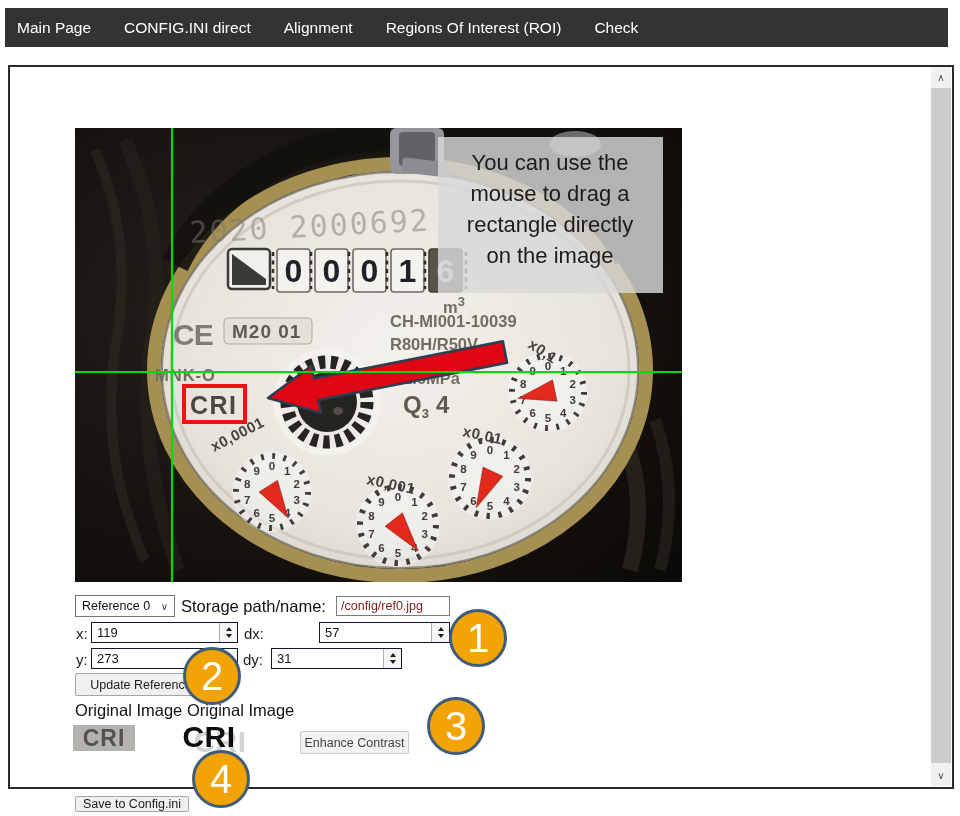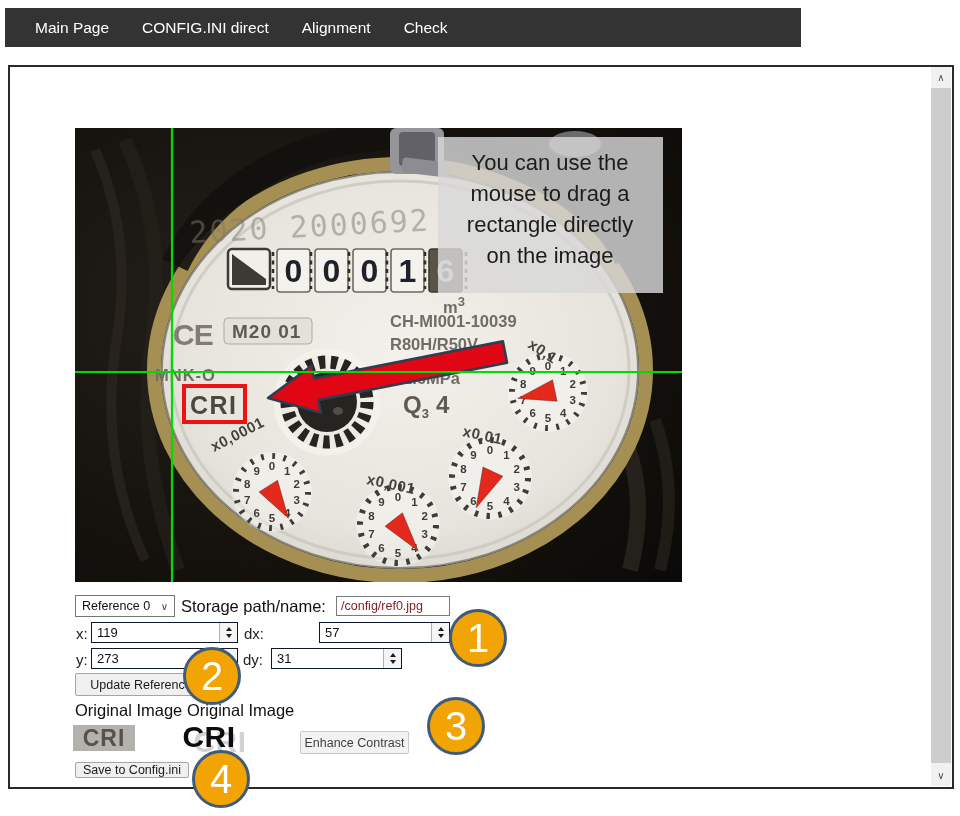--- a/index.html
+++ b/index.html
@@ -1,21 +1,21 @@
 <!DOCTYPE html>
 <html><head>
 <meta charset="utf-8">
 <style>
   html,body{margin:0;padding:0;background:#fff;}
   #app{position:relative;width:960px;height:816px;background:#fff;overflow:hidden;
        font-family:"Liberation Sans",sans-serif;}
 
   
-  .topnav{position:absolute;left:5px;top:8px;width:796px;height:39px;background:#333333;
-          display:flex;align-items:center;padding-left:30px;column-gap:33px;box-sizing:border-box;}
+  .topnav{position:absolute;left:5px;top:8px;width:943px;height:39px;background:#333333;
+          display:flex;align-items:center;padding-left:12px;column-gap:33px;box-sizing:border-box;}
   .topnav a{color:#ffffff;font-size:15.5px;text-decoration:none;white-space:nowrap;cursor:pointer;}
 
   
   .panel{position:absolute;left:8px;top:65px;width:946px;height:724px;border:2px solid #2a2a2a;
          box-sizing:border-box;background:#fff;}
 
   .heading{position:absolute;left:42px;top:87px;font-size:17px;font-weight:bold;color:#111;}
 
   
   #meter{position:absolute;left:75px;top:128px;width:607px;height:454px;display:block;}
@@ -78,20 +78,21 @@
 </style>
 </head>
 <body>
 
 <div id="app">
 
   <div class="topnav">
     <a>Main Page</a>
     <a>CONFIG.INI direct</a>
     <a>Alignment</a>
+    <a>Regions Of Interest (ROI)</a>
     <a>Check</a>
   </div>
 
   <div class="panel"></div>
 
 
   <svg id="meter" viewBox="75 128 607 454" xmlns="http://www.w3.org/2000/svg">
     <defs>
       <radialGradient id="faceGrad" cx="50%" cy="45%" r="65%">
         <stop offset="0%" stop-color="#f3f1eb"></stop>
@@ -296,21 +297,21 @@
 
   <button class="btn" style="left:75px;top:673px;width:132px;height:23px;">Update Reference</button>
 
   <div class="lbl" style="left:75px;top:701px;">Original Image</div>
   <div class="lbl" style="left:187px;top:701px;">Original Image</div>
 
   <div class="cri-orig">CRI</div>
   <div class="cri-ref">CRI</div>
 
   <button class="btn disabled" style="left:300px;top:731px;width:109px;height:23px;">Enhance Contrast</button>
-  <button class="btn" style="left:75px;top:762px;width:114px;height:16px;">Save to Config.ini</button>
+  <button class="btn" style="left:75px;top:796px;width:114px;height:16px;">Save to Config.ini</button>
 
   <div class="callout" style="left:449px;top:609px;">1</div>
   <div class="callout" style="left:183px;top:647px;">2</div>
   <div class="callout" style="left:427px;top:697px;">3</div>
   <div class="callout" style="left:192px;top:750px;">4</div>
 
   <div class="sbar">
     <div class="sbtn up">∧</div>
     <div class="thumb"></div>
     <div class="sbtn down">∨</div>

